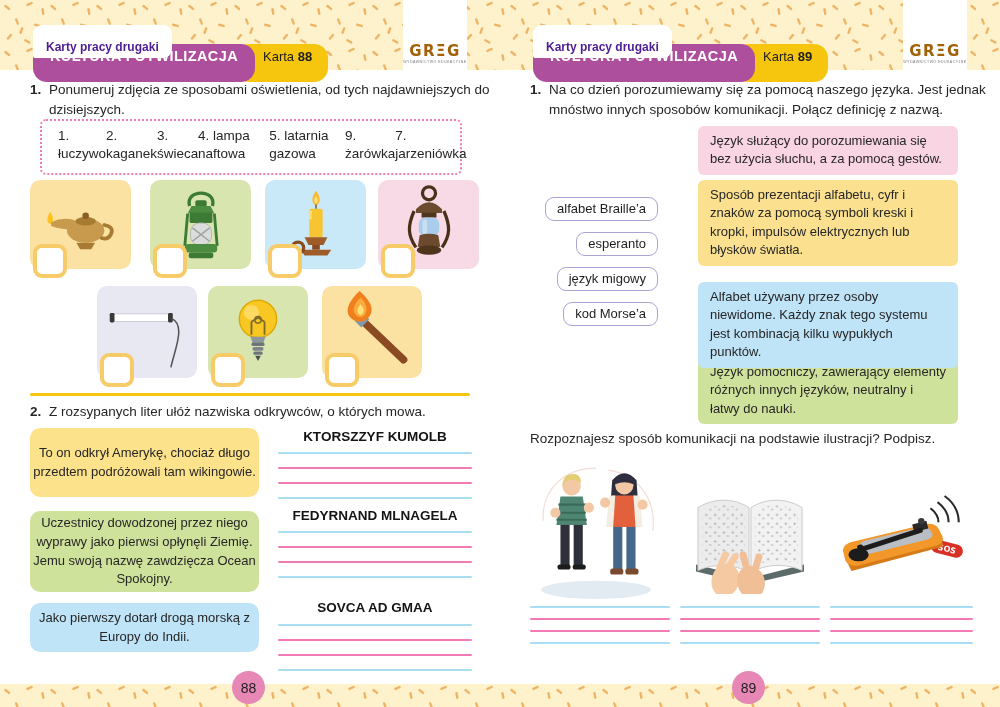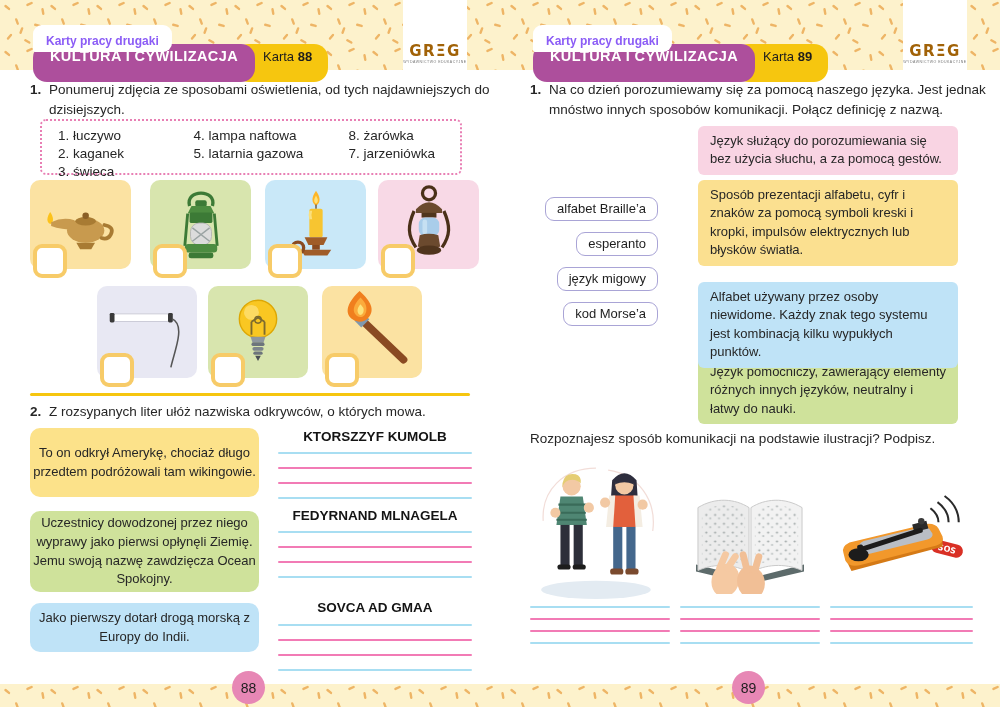--- a/index.html
+++ b/index.html
@@ -10,35 +10,35 @@
   .band-bottom{top:684px;height:23px}
   .band svg{display:block;width:100%;height:100%}
   .page{position:absolute;top:0;width:500px;height:707px;z-index:1}
   #page88{left:0}
   #page89{left:500px}
   .notch{position:absolute;left:403px;top:0;width:64px;height:70px;background:#fff;z-index:2}
   .logo{position:absolute;left:0;bottom:6px;width:100%;text-align:center;line-height:1}
   .logo-main{font-weight:700;font-size:15px;letter-spacing:1.5px;color:#a16207;font-family:"DejaVu Sans",sans-serif}
   .logo-sub{font-size:3.5px;color:#777;letter-spacing:.5px;margin-top:2px}
   .series-pill{position:absolute;left:33px;top:25px;background:#fff;border-radius:9px 9px 9px 2px;
-       padding:9px 13px 4px;font-size:12px;font-weight:700;color:#8b5cf6;z-index:4;white-space:nowrap}
+       padding:15px 13px 4px;font-size:12px;font-weight:700;color:#4c1d95;z-index:4;white-space:nowrap}
   .title-row{position:absolute;left:33px;top:44px;display:flex;z-index:3}
   .title-pill{background:#ad4f9c;color:#fff;font-weight:700;font-size:14.5px;letter-spacing:.4px;
        padding:4px 17px 18px;border-radius:14px;position:relative;z-index:2;white-space:nowrap}
   .karta-pill{background:#f6c60f;border-radius:14px;padding:5px 16px 5px 28px;margin-left:-20px;
        font-size:13px;color:#1d1d1d;z-index:1;white-space:nowrap}
   .karta-num{font-weight:700}
   .task{position:absolute;font-size:13.5px;line-height:1.45;padding-left:19px}
   .tnum{position:absolute;left:0;top:0;font-weight:700}
   #t1-88{left:30px;top:80px;width:450px}
   #t2-88{left:30px;top:402px;width:450px}
   #t1-89{left:30px;top:80px;width:452px}
   .wordbank{position:absolute;left:40px;top:119px;width:422px;height:56px;border:2px dotted #e87fb4;
        border-radius:6px;display:flex;box-sizing:border-box;padding:6px 0 0 16px;font-size:13.5px;line-height:1.35}
-  .wb-col{display:flex;flex-direction:column}
+  .wb-col{display:flex;flex-direction:row}
   .wb-c1{width:140px}.wb-c2{width:160px}.wb-c3{width:115px}
   .tile{position:absolute;width:101px;height:89px;border-radius:10px;display:flex;align-items:center;justify-content:center}
   .bg-y{background:#fbe2a2}.bg-g{background:#d8e5ae}.bg-b{background:#c9e8f8}.bg-p{background:#f8d9e6}.bg-l{background:#e8e8f3}
   .ansbox{position:absolute;left:3px;bottom:-9px;width:26px;height:26px;background:#fff;
        border:4px solid #f7cb68;border-radius:9px}
   .divider{position:absolute;left:30px;top:393px;width:440px;height:2.5px;background:#f6c60f;border-radius:2px}
   .clue{position:absolute;left:30px;width:229px;border-radius:10px;display:flex;align-items:center;justify-content:center;
        text-align:center;font-size:13px;line-height:1.45;padding:8px 2px;box-sizing:border-box}
   #clueA{top:428px;height:69px;background:#fce28a}
   #clueB{top:511px;height:81px;background:#cfe29b}
@@ -138,21 +138,21 @@
     <div class="wb-col wb-c1">
       <span>1. łuczywo</span>
       <span>2. kaganek</span>
       <span>3. świeca</span>
     </div>
     <div class="wb-col wb-c2">
       <span>4. lampa naftowa</span>
       <span>5. latarnia gazowa</span>
     </div>
     <div class="wb-col wb-c3">
-      <span>8. żarówka</span>
+      <span>9. żarówka</span>
       <span>7. jarzeniówka</span>
     </div>
   </div>
 
   <div class="tile bg-y" style="left:30px;top:180px">
     <svg width="84" height="62" viewBox="0 0 90 64">
       <path d="M12,18 C8,24 8,29 12,31 C16,29 16,24 12,18" fill="#fcc21b"></path>
       <path d="M13,29 Q26,23 38,27 L38,37 Q24,37 13,33 Z" fill="#c89a4e"></path>
       <ellipse cx="50" cy="38" rx="20" ry="13" fill="#c89a4e"></ellipse>
       <ellipse cx="50" cy="28" rx="11" ry="4.5" fill="#a87b33"></ellipse>

